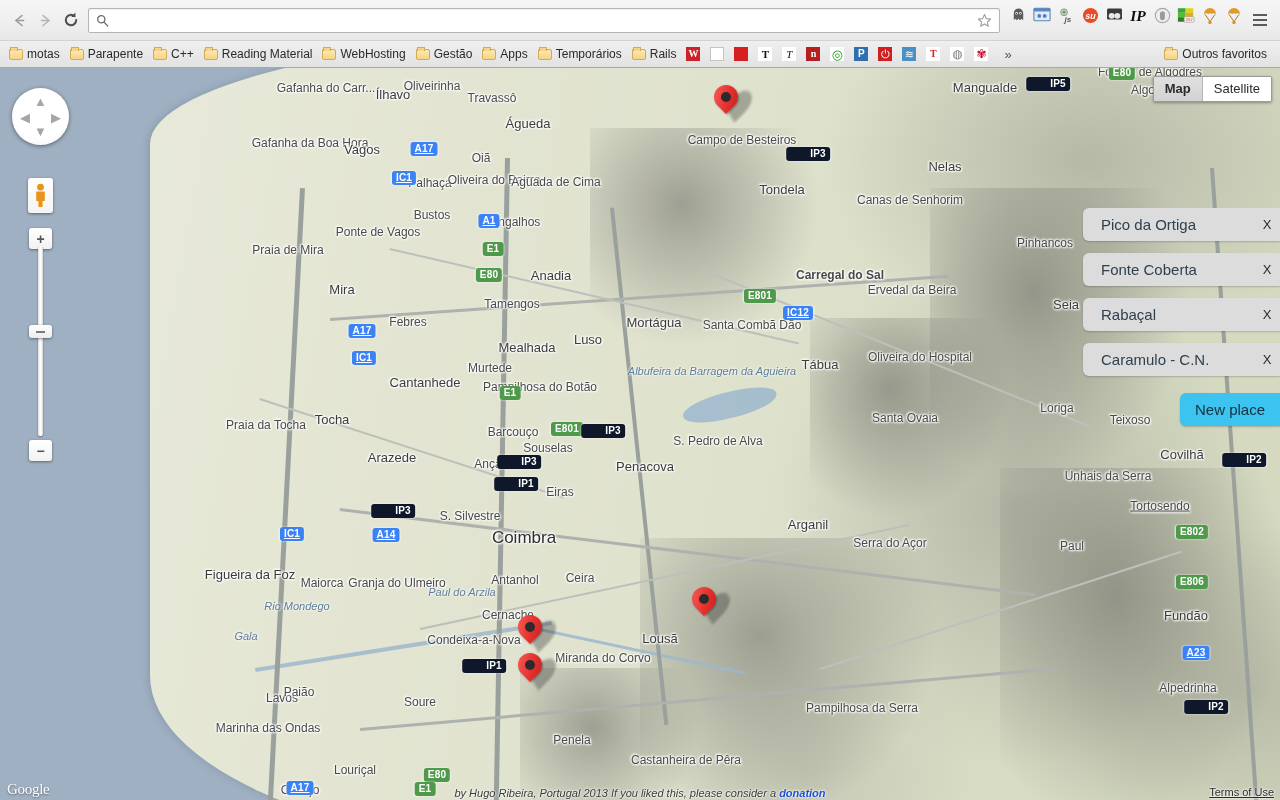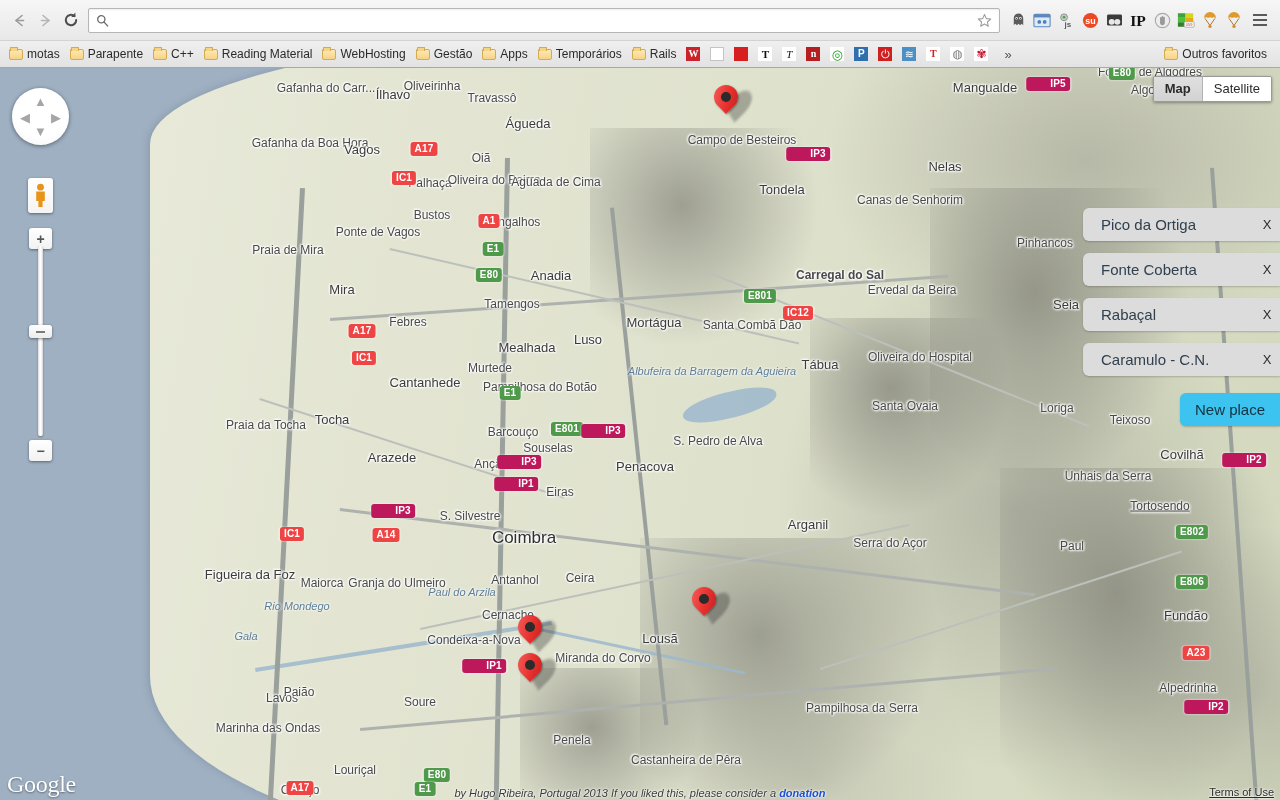--- a/index.html
+++ b/index.html
@@ -46,23 +46,24 @@
   #omnibox-input {
     flex: 1; height: 100%;
     border: none; outline: none;
     font-family: "Liberation Sans", sans-serif;
     font-size: 13px; color: #222; background: transparent;
   }
   #bookmark-star { margin-right: 7px; display: flex; }
 
   .ext-icon {
     width: 24px; height: 26px;
-    display: flex; align-items: center; justify-content: center;
+    display: flex; justify-content: center;
     flex-shrink: 0;
     font-size: 11px;
+    font-style: italic;
   }
   #menu-btn {
     width: 24px; height: 26px; margin-left: 2px; margin-right: 2px;
     display: flex; flex-direction: column; align-items: center; justify-content: center;
     gap: 3px; flex-shrink: 0;
   }
   #menu-btn i { display: block; width: 14px; height: 2px; background: #5a5a5a; }
 
   
   #bookmarks-bar {
@@ -156,22 +157,22 @@
     text-shadow: 0 0 3px #fff, 0 0 3px #fff;
   }
 
   .shield {
     position: absolute;
     font-size: 10px; font-weight: bold; color: #fff;
     padding: 1px 4px 2px; border-radius: 3px;
     line-height: 1.1; letter-spacing: .2px;
     box-shadow: 0 0 2px rgba(255,255,255,.9);
   }
-  .shield.red   { background: #be185d; padding-left: 24px; }
-  .shield.blue  { background: #ef4444; }
+  .shield.red   { background: #0f172a; padding-left: 24px; }
+  .shield.blue  { background: #3b82f6; text-decoration: underline; }
   .shield.green { background: #4f9a4a; }
 
   
   .pin { position: absolute; width: 24px; height: 38px; }
   .pin .shadow {
     position: absolute; left: 11px; top: 4px;
     width: 30px; height: 30px;
     background: rgba(40,40,40,.33);
     border-radius: 50% 50% 50% 0;
     transform: rotate(-45deg) skewX(-12deg) scale(1, .62);
@@ -313,21 +314,21 @@
     border-radius: 6px 0 0 6px;
     display: flex; align-items: center; justify-content: center;
     font-size: 15px; color: #14323f;
     box-shadow: 0 1px 2px rgba(0,0,0,.22);
   }
 
   
   #google-logo {
     position: absolute; left: 7px; bottom: 2px;
     font-family: "Liberation Serif", serif;
-    font-size: 24px; color: #fff;
+    font-size: 15px; color: #fff;
     text-shadow: 0 1px 2px rgba(0,0,0,.45);
     letter-spacing: -.3px;
   }
   #attrib-bar {
     position: absolute; left: 0; bottom: 1px;
     width: 1280px;
     text-align: center;
     font-size: 11px; font-style: italic;
     color: #3a3a3a;
     text-shadow: 0 0 2px #fff, 0 0 3px #fff;
@@ -645,21 +646,21 @@
       <div class="mlabel vil" style="left: 910px; top: 132px; transform: translate(-50%, -50%);">Canas de Senhorim</div>
       <div class="mlabel vil" style="left: 1045px; top: 175px; transform: translate(-50%, -50%);">Pinhancos</div>
       <div class="mlabel vil" style="left: 840px; top: 207px; transform: translate(-50%, -50%); font-weight: bold;">Carregal do Sal</div>
       <div class="mlabel vil" style="left: 912px; top: 222px; transform: translate(-50%, -50%);">Ervedal da Beira</div>
       <div class="mlabel town" style="left: 1050px; top: 237px; transform: translate(-50%, -50%); padding-left: 32px;">Seia</div>
       <div class="mlabel town" style="left: 654px; top: 255px; transform: translate(-50%, -50%);">Mortágua</div>
       <div class="mlabel vil" style="left: 752px; top: 257px; transform: translate(-50%, -50%);">Santa Combã Dão</div>
       <div class="mlabel water" style="left: 712px; top: 304px; transform: translate(-50%, -50%);">Albufeira da Barragem da Aguieira</div>
       <div class="mlabel town" style="left: 820px; top: 297px; transform: translate(-50%, -50%);">Tábua</div>
       <div class="mlabel vil" style="left: 920px; top: 289px; transform: translate(-50%, -50%);">Oliveira do Hospital</div>
-      <div class="mlabel vil" style="left: 905px; top: 338px; transform: translate(-50%, -50%);">Santa Ovaia</div>
+      <div class="mlabel vil" style="left: 905px; top: 350px; transform: translate(-50%, -50%);">Santa Ovaia</div>
       <div class="mlabel vil" style="left: 1057px; top: 340px; transform: translate(-50%, -50%);">Loriga</div>
       <div class="mlabel vil" style="left: 1130px; top: 352px; transform: translate(-50%, -50%);">Teixoso</div>
       <div class="mlabel vil" style="left: 718px; top: 357px; transform: translate(-50%, -50%); margin-top: 16px;">S. Pedro de Alva</div>
       <div class="mlabel town" style="left: 645px; top: 399px; transform: translate(-50%, -50%);">Penacova</div>
       <div class="mlabel town" style="left: 808px; top: 457px; transform: translate(-50%, -50%);">Arganil</div>
       <div class="mlabel vil" style="left: 890px; top: 475px; transform: translate(-50%, -50%);">Serra do Açor</div>
       <div class="mlabel vil" style="left: 1108px; top: 408px; transform: translate(-50%, -50%);">Unhais da Serra</div>
       <div class="mlabel town" style="left: 1182px; top: 387px; transform: translate(-50%, -50%);">Covilhã</div>
       <div class="mlabel vil" style="left: 1160px; top: 438px; transform: translate(-50%, -50%); text-decoration: underline;">Tortosendo</div>
       <div class="mlabel vil" style="left: 1072px; top: 478px; transform: translate(-50%, -50%);">Paul</div>

